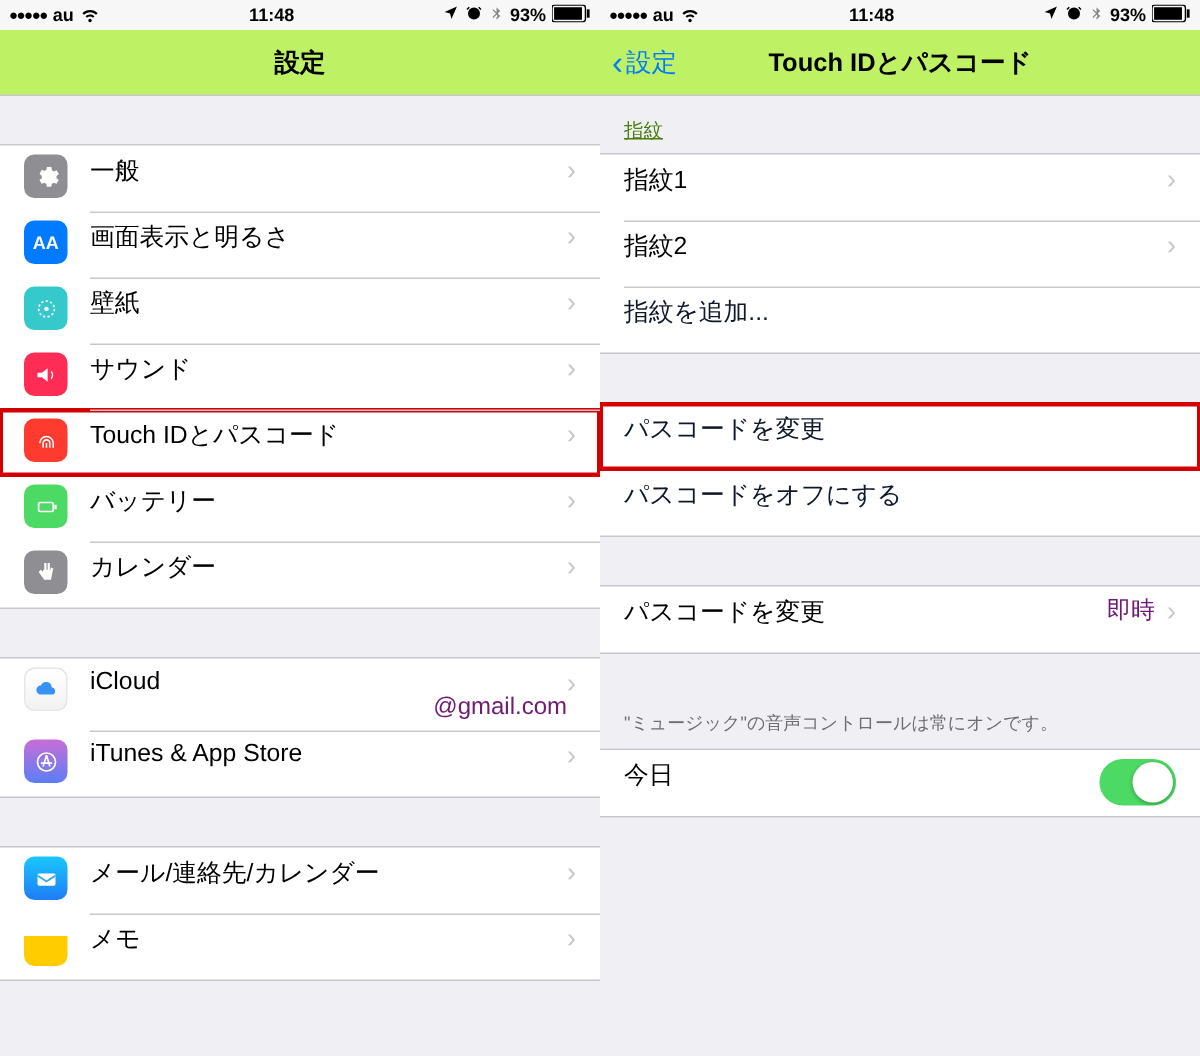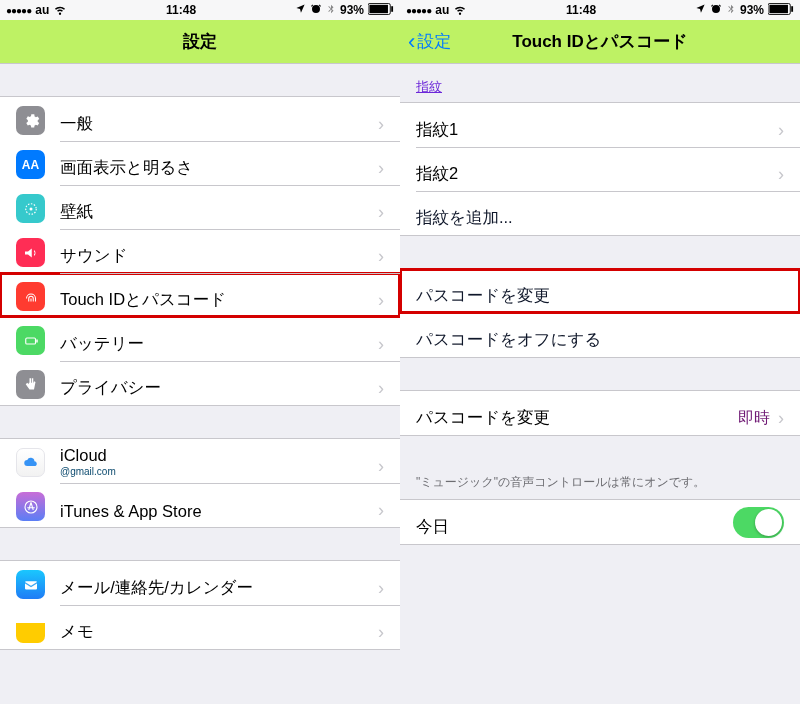--- a/index.html
+++ b/index.html
@@ -49,36 +49,36 @@
   align-items: center;
   color: #007aff;
   font-size: 17px;
 }
 .nav-back .chev { font-size: 22px; margin-right: 2px; line-height: 1; }
 .content { flex: 1; overflow: hidden; }
 .section-gap { height: 32px; }
 .section-header {
   padding: 14px 16px 6px;
   font-size: 13px;
-  color: #6d28d9;
+  color: #4d7c0f;
   text-decoration: underline;
 }
 .section-footer {
   padding: 6px 16px 8px;
   font-size: 12px;
   color: #6d6d72;
 }
 .cell-group {
   background: #fff;
   border-top: 1px solid #c8c7cc;
   border-bottom: 1px solid #c8c7cc;
 }
 .cell {
   display: flex;
-  align-items: flex-end;
+  align-items: flex-start;
   min-height: 44px;
   padding: 6px 16px 6px 16px;
   position: relative;
 }
 .cell + .cell::before {
   content: "";
   position: absolute;
   left: 60px;
   right: 0;
   top: 0;
@@ -93,22 +93,22 @@
   margin-right: 15px;
   flex: 0 0 29px;
   display: flex;
   align-items: center;
   justify-content: center;
   color: #fff;
   font-size: 16px;
 }
 .cell .label { flex: 1; font-size: 16.5px; color: #000; }
 .cell .label.link { color: #0f172a; }
-.cell .sub { font-size: 10px; color: #0c4a6e; margin-top: 1px; }
-.cell .label-col { flex: 1; display: flex; flex-direction: column; }
+.cell .sub { font-size: 16px; color: #701a75; margin-top: 18px; }
+.cell .label-col { flex: 1; display: flex; flex-direction: row; gap: 36px; }
 .cell .detail { font-size: 16px; color: #701a75; margin-right: 8px; }
 .cell .chevron { color: #c7c7cc; font-size: 18px; }
 .switch {
   width: 51px; height: 31px;
   background: #4cd964;
   border-radius: 16px;
   position: relative;
   flex: 0 0 51px;
 }
 .switch .knob {
@@ -242,21 +242,21 @@
           </div>
         <div class="label">バッテリー</div>
         <div class="chevron">›</div>
       </div>
       <div class="cell">
         <div class="icon icon-privacy">
             <svg viewBox="0 0 24 24">
               <path fill="#fff" d="M9 3v8l-2-2-2 2 5 7h6l2-10-2-1-1 3V3h-2v6h-1V3h-2v6h-1z"></path>
             </svg>
           </div>
-        <div class="label">プライバシー</div>
+        <div class="label">カレンダー</div>
         <div class="chevron">›</div>
       </div>
     </div>
 
     <div class="section-gap"></div>
 
     <div class="cell-group">
       <div class="cell">
         <div class="icon icon-icloud">
             <svg viewBox="0 0 24 24">

